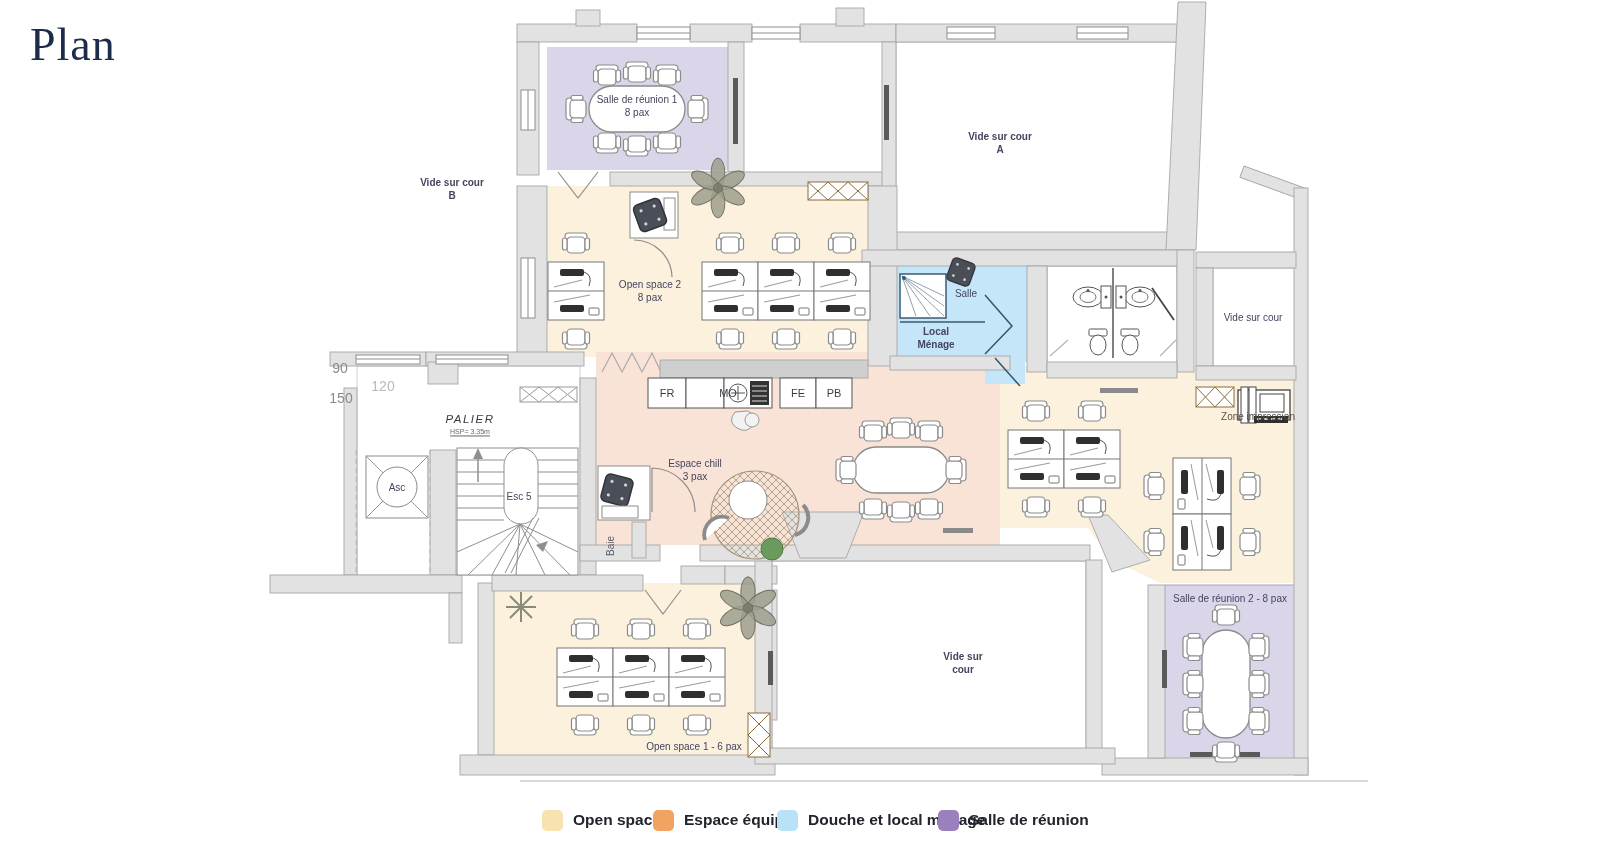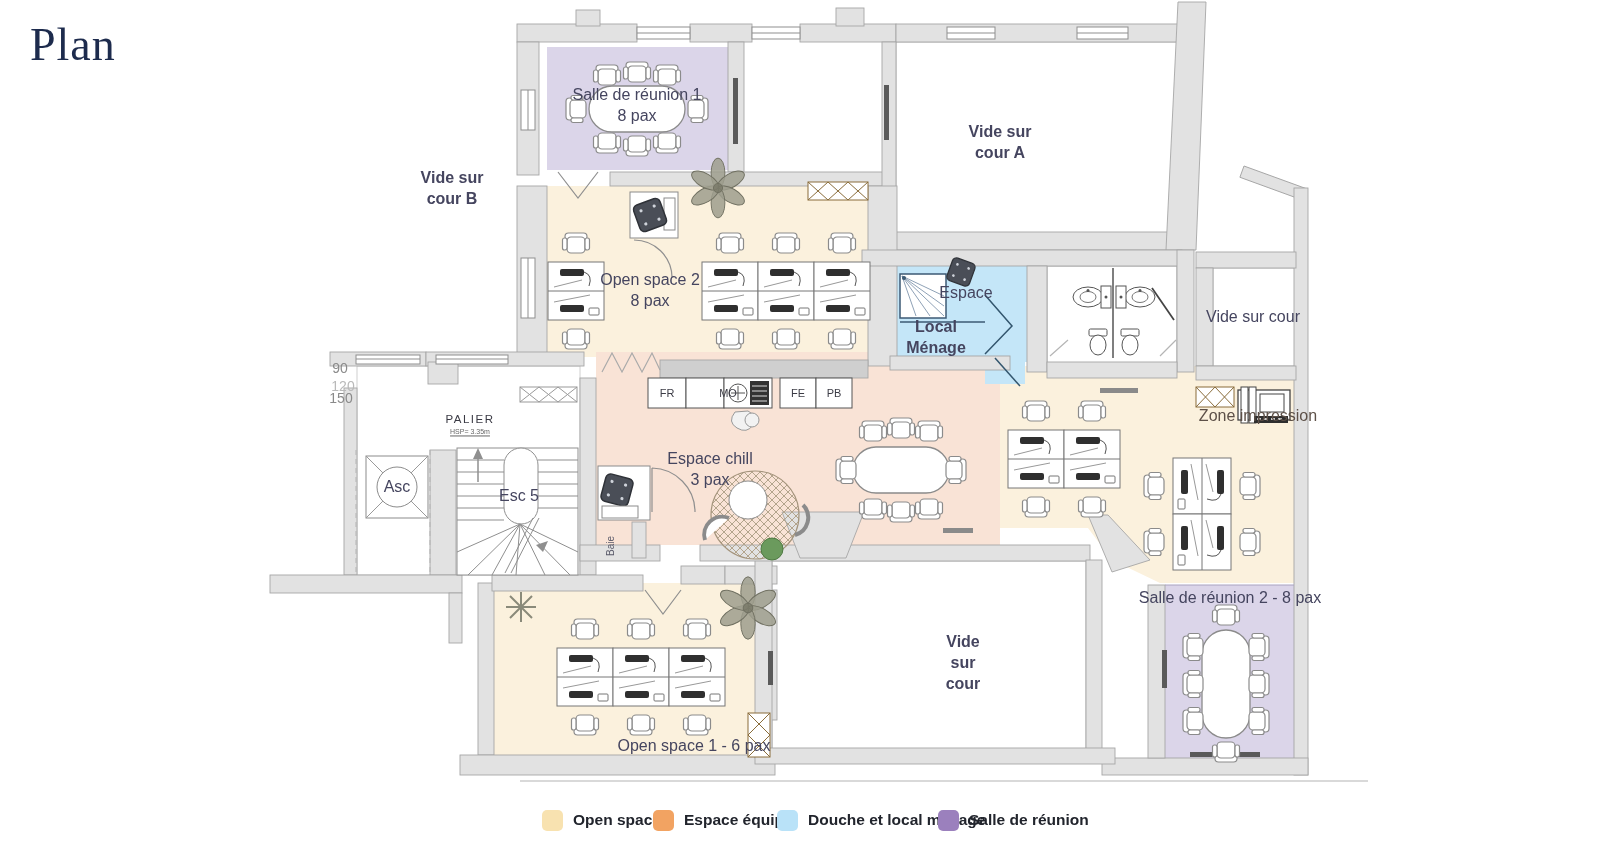--- a/index.html
+++ b/index.html
@@ -2,27 +2,27 @@
 <html><head>
 <meta charset="utf-8">
 <style>
   * { margin:0; padding:0; box-sizing:border-box; }
   html,body { background:#fff; }
   .canvas { position:relative; width:1368px; height:857px; background:#fff; overflow:hidden;
             font-family:"Liberation Sans", sans-serif; }
   .title { position:absolute; left:30px; top:18px; font-family:"Liberation Serif", serif;
            font-size:46px; font-weight:500; color:#1d2b4d; letter-spacing:1px; }
   svg.plan { position:absolute; left:0; top:0; }
-  .lbl { position:absolute; transform:translate(-50%,-50%); font-size:16px; color:#45455f;
+  .lbl { position:absolute; transform:translate(-50%,-50%); font-size:10px; color:#45455f;
          text-align:center; line-height:1.3; white-space:nowrap; }
   .wrap { white-space:normal;font-weight:bold; }
-  .palier-name { font-size:11.5px; letter-spacing:1.5px; color:#3a3a44; }
+  .palier-name { font-size:11.5px; letter-spacing:1.5px; color:#3a3a44;font-style:italic; }
   .palier-note { font-size:7px; color:#666; text-decoration:underline; }
   .dim { font-size:14px; color:#8a8a8a; }
-  .dim-light { color:#b9b9b9; }
+  .dim-light { color:#b9b9b9;margin-left:40px; }
   .kitchen-lbl { font-size:11px; color:#3c3c46; }
   .vert { transform:translate(-50%,-50%) rotate(-90deg); font-size:10px; color:#5a5a6a; }
   .zone-imp { color:#5d5048; }
   .sep-line { position:absolute; left:520px; top:780px; width:1098px; height:2px; background:#d9d9d9; }
   .legend { position:absolute; left:0; top:808px; width:1620px; height:40px; }
   .legend-item { position:absolute; top:0; height:26px; }
   .legend-swatch { position:absolute; top:2px; width:21px; height:21px; border-radius:5px; }
   .legend-label { position:absolute; top:3px; font-size:15.5px; font-weight:600; color:#21242c; white-space:nowrap; }
 </style>
 </head>
@@ -375,28 +375,28 @@
 <div class="lbl" style="left:637px;top:106px">
   <div>Salle de réunion 1</div>
   <div>8 pax</div>
 </div>
 <div class="lbl wrap" style="left:452px;top:189px;width:66px">Vide sur cour B</div>
 <div class="lbl wrap" style="left:1000px;top:143px;width:70px">Vide sur cour A</div>
 <div class="lbl" style="left:650px;top:291px">
   <div>Open space 2</div>
   <div>8 pax</div>
 </div>
-<div class="lbl" style="left:966px;top:293px">Espace</div>
+<div class="lbl" style="left:966px;top:293px">Salle</div>
 <div class="lbl wrap" style="left:936px;top:338px;width:60px">Local Ménage</div>
 <div class="lbl" style="left:1253px;top:317px">Vide sur cour</div>
 <div class="lbl kitchen-lbl" style="left:667px;top:393px">FR</div>
 <div class="lbl kitchen-lbl" style="left:728px;top:393px">MO</div>
 <div class="lbl kitchen-lbl" style="left:798px;top:393px">FE</div>
 <div class="lbl kitchen-lbl" style="left:834px;top:393px">PB</div>
-<div class="lbl" style="left:710px;top:470px">
+<div class="lbl" style="left:695px;top:470px">
   <div>Espace chill</div>
   <div>3 pax</div>
 </div>
 <div class="lbl zone-imp" style="left:1258px;top:416px">Zone impression</div>
 <div class="lbl" style="left:1230px;top:598px">Salle de réunion 2 - 8 pax</div>
 <div class="lbl wrap" style="left:963px;top:663px;width:58px">Vide sur cour</div>
 <div class="lbl" style="left:694px;top:746px">Open space 1 - 6 pax</div>
 <div class="lbl palier-name" style="left:470px;top:419px">PALIER</div>
 <div class="lbl palier-note" style="left:470px;top:432px">HSP= 3.35m</div>
 <div class="lbl" style="left:397px;top:487px">Asc</div>

